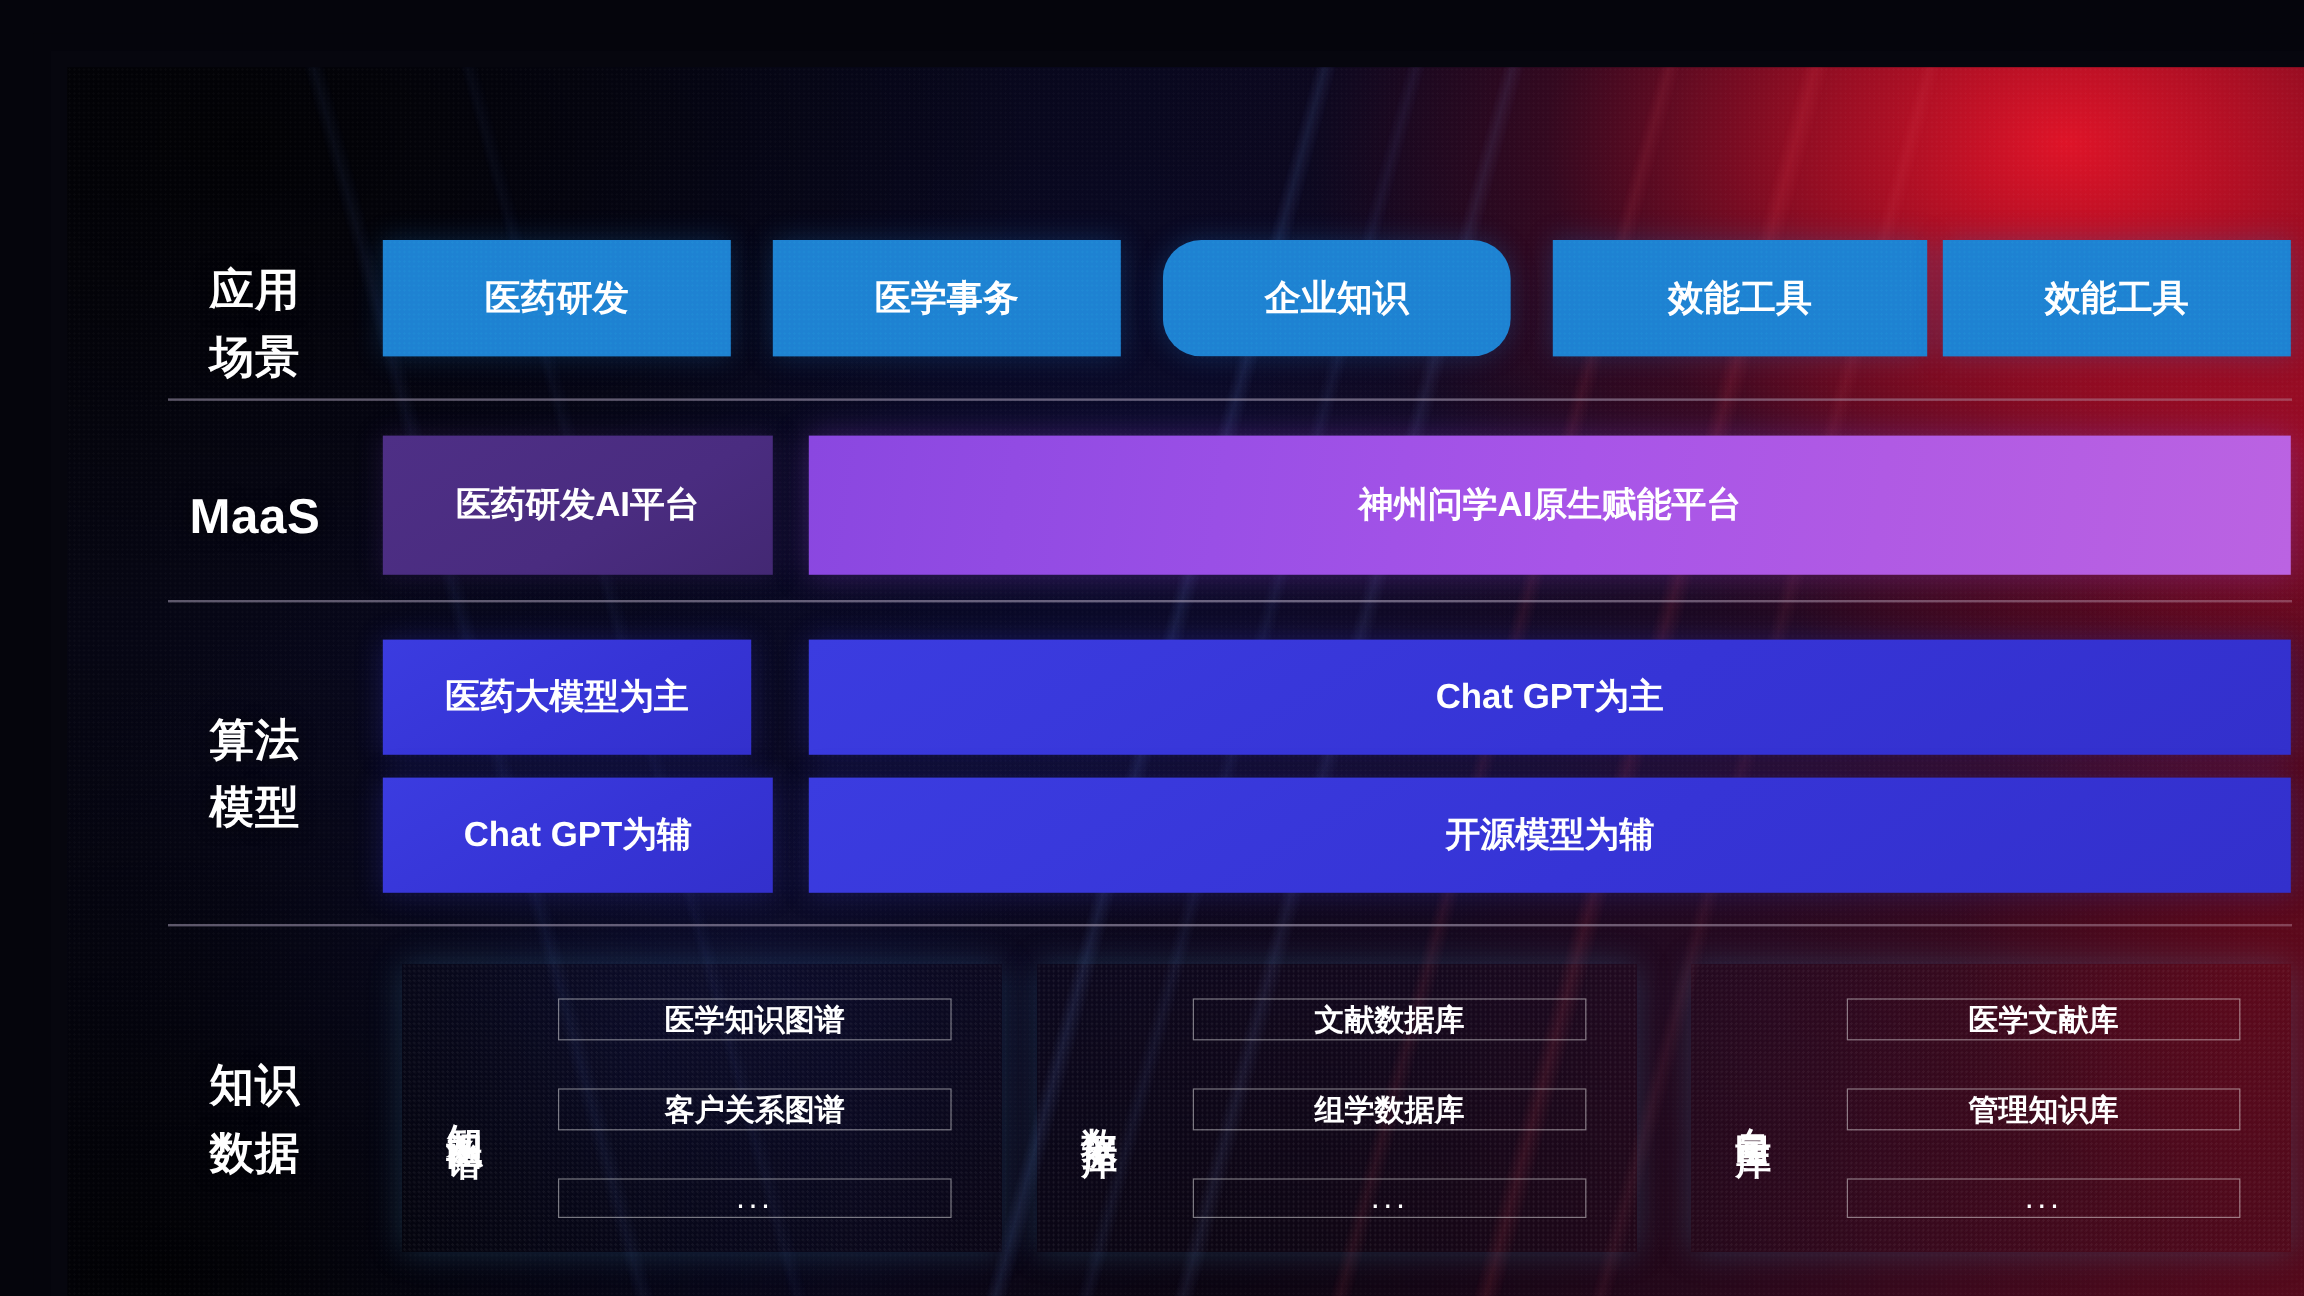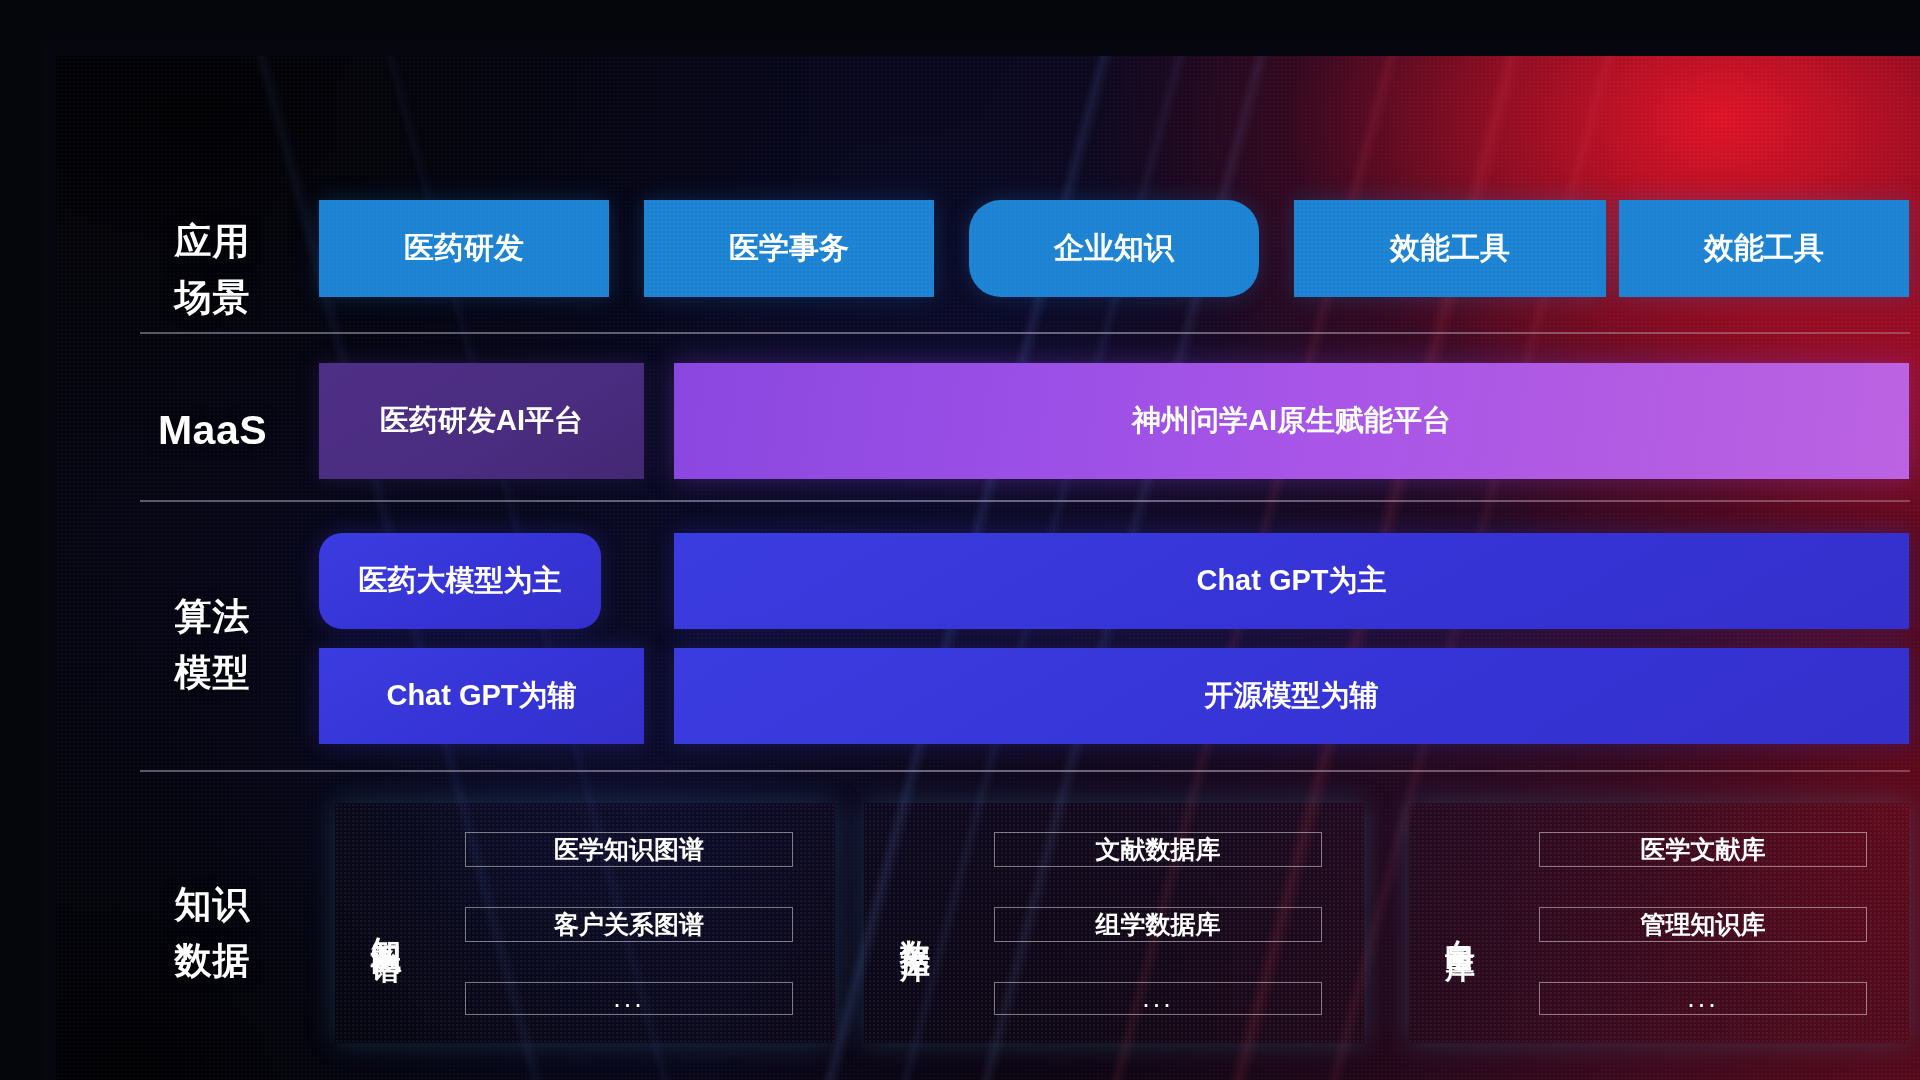--- a/index.html
+++ b/index.html
@@ -212,21 +212,21 @@
       <span>神州问学AI原生赋能平台</span>
     </div>
 
     <div class="divider" style="left:70px; top:430px; width:1770px;"></div>
 
     <div class="rowlabel cjk" style="left:55px; top:512px;">
       <div>算法</div>
       <div>模型</div>
     </div>
 
-    <div class="box algo" style="left:249px; top:463px; width:282px;border-radius:23px;">
+    <div class="box algo" style="left:249px; top:463px; width:307px;">
       <span>医药大模型为主</span>
     </div>
     <div class="box algo" style="left:604px; top:463px; width:1235px;">
       <span>Chat GPT为主</span>
     </div>
 
     <div class="box algo" style="left:249px; top:578px; width:325px;">
       <span>Chat GPT为辅</span>
     </div>
     <div class="box algo" style="left:604px; top:578px; width:1235px;">

